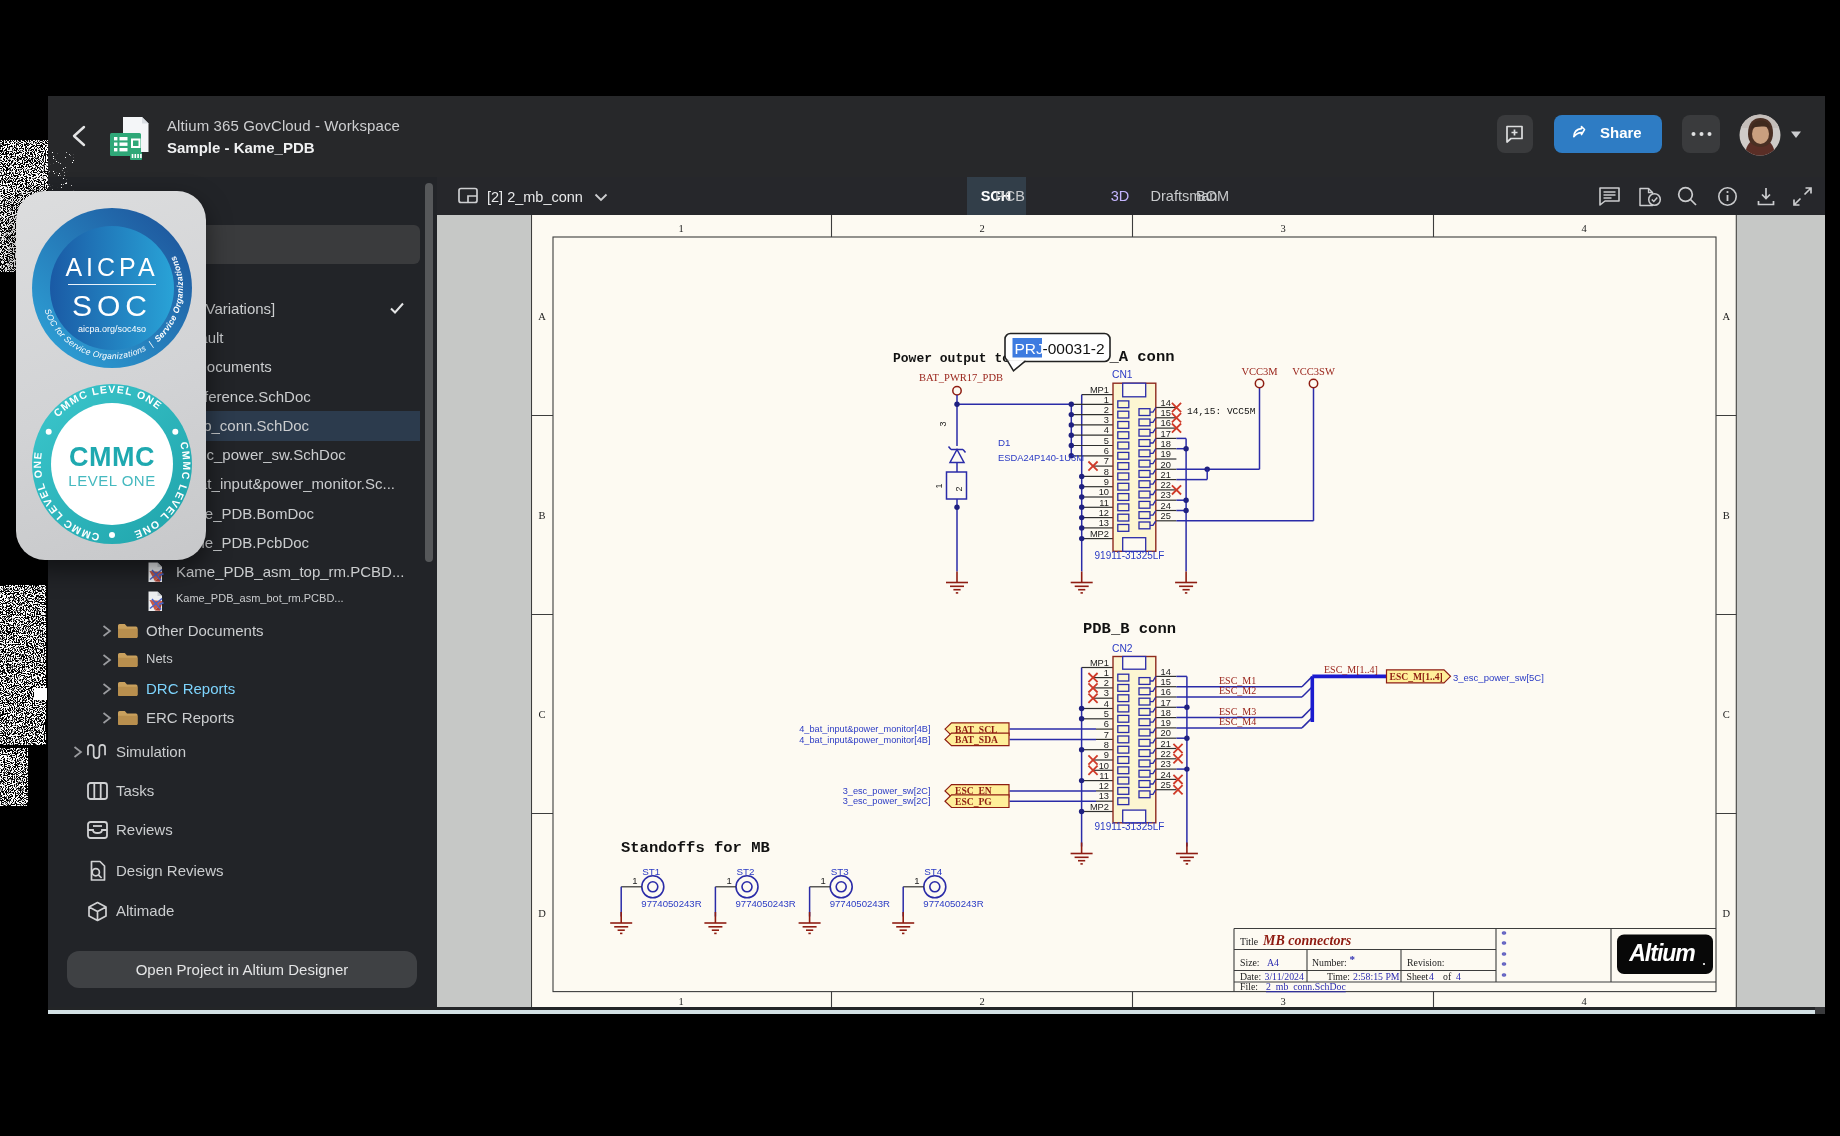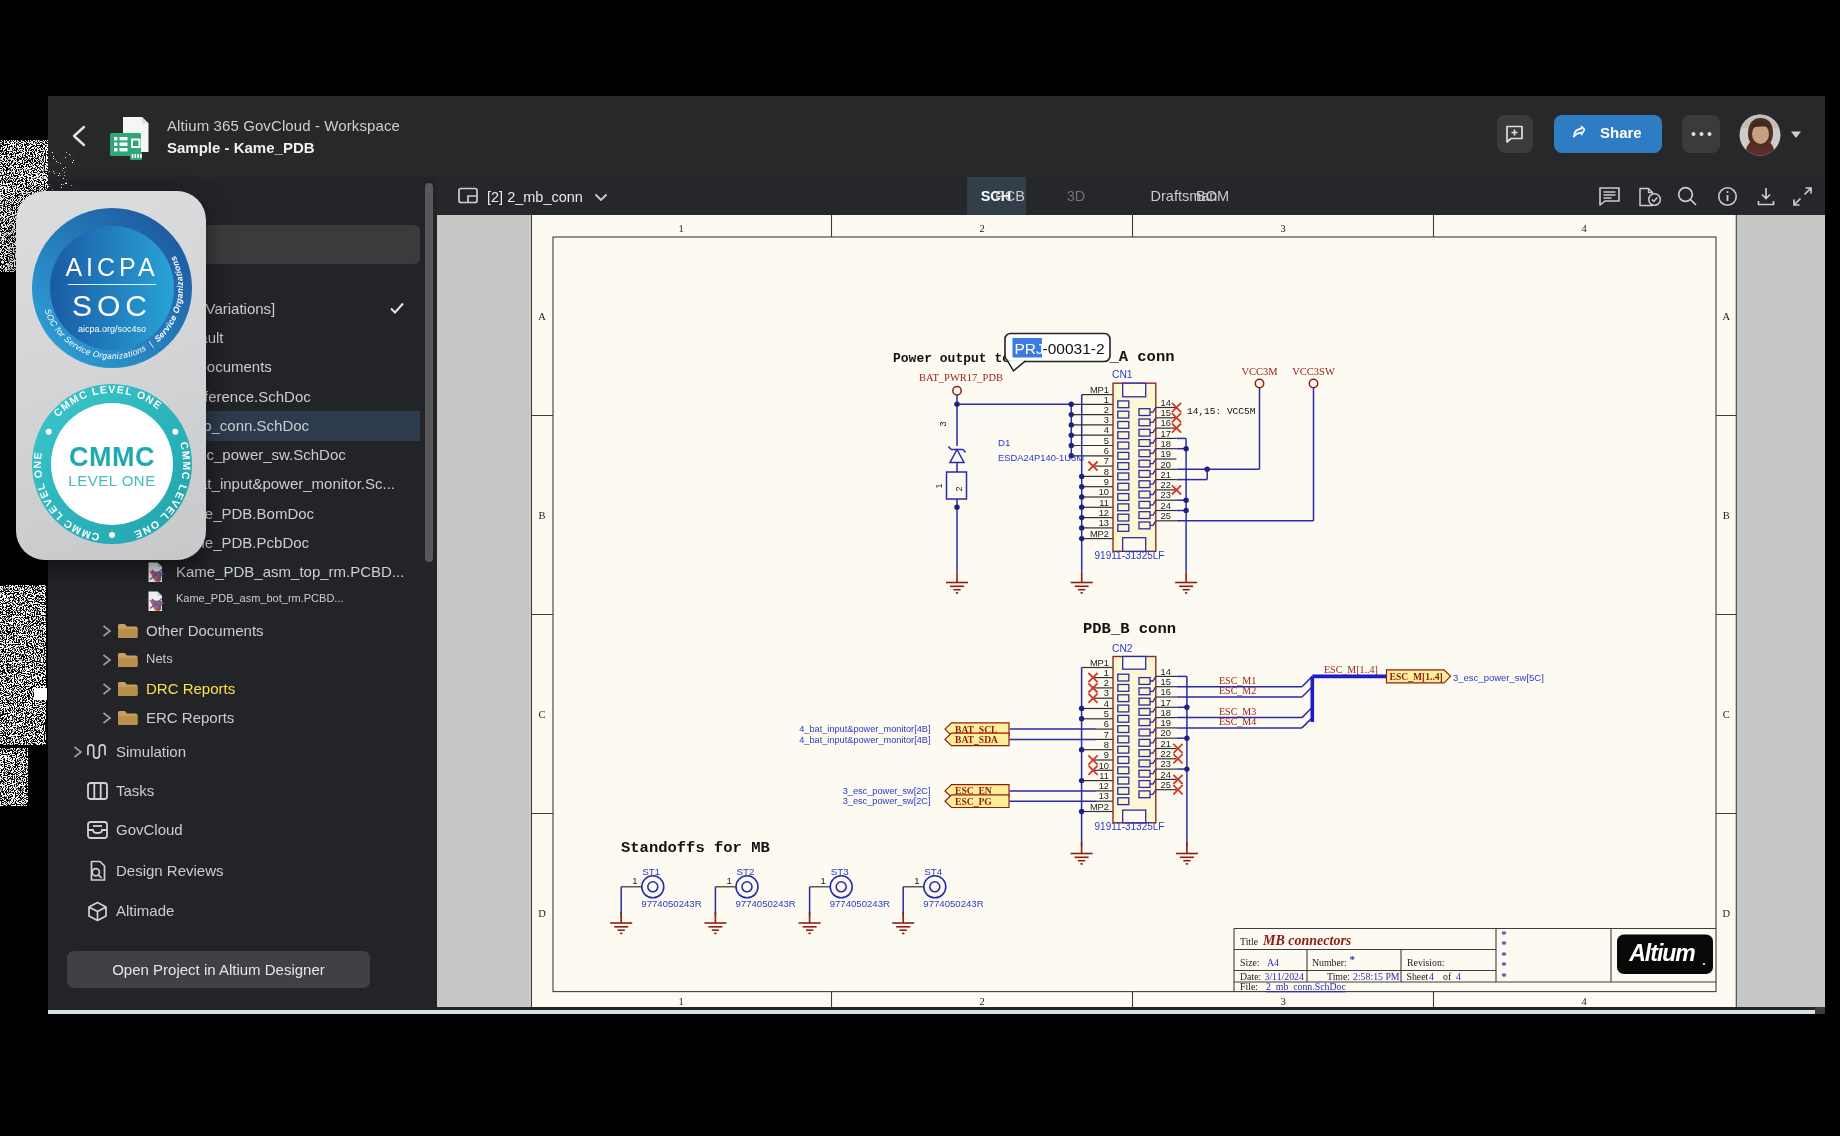--- a/index.html
+++ b/index.html
@@ -112,21 +112,21 @@
       <path d="M1 6.8 h19.5 v7.6 q0 1.6-1.6 1.6 H2.6 q-1.6 0-1.6-1.6 Z" fill="#b98f4e"></path>
     </svg>
     <div class="abs" style="left:98px;top:474px;font-size:13px;color:#cbcdcf;white-space:nowrap">Nets</div>
     <svg class="abs" style="left:53px;top:477px" width="12" height="12">
       <path d="M2.5 1 L9 6 L2.5 11" fill="none" stroke="#9b9ca0" stroke-width="1.7"></path>
     </svg>
     <svg class="abs" style="left:69px;top:474px" width="22" height="18">
       <path d="M1 3.5 q0-1.6 1.6-1.6 h5.2 l2.2 2.6 h8.9 q1.6 0 1.6 1.6 v8.3 q0 1.6-1.6 1.6 H2.6 q-1.6 0-1.6-1.6 Z" fill="#c9a05d"></path>
       <path d="M1 6.8 h19.5 v7.6 q0 1.6-1.6 1.6 H2.6 q-1.6 0-1.6-1.6 Z" fill="#b98f4e"></path>
     </svg>
-    <div class="abs" style="left:98px;top:503px;font-size:15px;color:#fde047;white-space:nowrap">DRC Reports</div>
+    <div class="abs" style="left:98px;top:503px;font-size:15px;color:#7dd3fc;white-space:nowrap">DRC Reports</div>
     <svg class="abs" style="left:53px;top:506px" width="12" height="12">
       <path d="M2.5 1 L9 6 L2.5 11" fill="none" stroke="#9b9ca0" stroke-width="1.7"></path>
     </svg>
     <svg class="abs" style="left:69px;top:503px" width="22" height="18">
       <path d="M1 3.5 q0-1.6 1.6-1.6 h5.2 l2.2 2.6 h8.9 q1.6 0 1.6 1.6 v8.3 q0 1.6-1.6 1.6 H2.6 q-1.6 0-1.6-1.6 Z" fill="#c9a05d"></path>
       <path d="M1 6.8 h19.5 v7.6 q0 1.6-1.6 1.6 H2.6 q-1.6 0-1.6-1.6 Z" fill="#b98f4e"></path>
     </svg>
     <div class="abs" style="left:98px;top:532px;font-size:15px;color:#cbcdcf;white-space:nowrap">ERC Reports</div>
     <svg class="abs" style="left:53px;top:535px" width="12" height="12">
       <path d="M2.5 1 L9 6 L2.5 11" fill="none" stroke="#9b9ca0" stroke-width="1.7"></path>
@@ -140,52 +140,52 @@
       <path d="M2.5 1 L9 6 L2.5 11" fill="none" stroke="#9b9ca0" stroke-width="1.7"></path>
     </svg>
     <svg class="abs" style="left:39px;top:566px" width="22" height="18">
       <path d="M1 13 V5 q0-3 3-3 q3 0 3 3 v8 q0 3 3 3 l0 0 q3 0 3-3 V5 q0-3 3-3 q3 0 3 3 v8" fill="none" stroke="#d0d1d3" stroke-width="1.8" transform="translate(0,0) scale(0.95)"></path>
     </svg>
     <div class="abs" style="left:68px;top:605px;font-size:15px;color:#cbcdcf;white-space:nowrap">Tasks</div>
     <svg class="abs" style="left:39px;top:605px" width="22" height="18">
       <rect x="1" y="1" width="19" height="16" rx="2.5" fill="none" stroke="#d0d1d3" stroke-width="1.8"></rect>
       <path d="M7.3 1 V17 M13.7 1 V17" stroke="#d0d1d3" stroke-width="1.8"></path>
     </svg>
-    <div class="abs" style="left:68px;top:644px;font-size:15px;color:#cbcdcf;white-space:nowrap">GovCloud</div>
+    <div class="abs" style="left:68px;top:644px;font-size:15px;color:#cbcdcf;white-space:nowrap">Reviews</div>
     <svg class="abs" style="left:39px;top:644px" width="22" height="18">
       <rect x="1" y="1" width="19" height="16" rx="2.5" fill="none" stroke="#d0d1d3" stroke-width="1.8"></rect>
       <path d="M1 9 h5 q0 3 4.5 3 q4.5 0 4.5-3 h5" fill="none" stroke="#d0d1d3" stroke-width="1.8"></path>
       <path d="M6 5 h9" stroke="#d0d1d3" stroke-width="1.8"></path>
     </svg>
     <div class="abs" style="left:68px;top:685px;font-size:15px;color:#cbcdcf;white-space:nowrap">Design Reviews</div>
     <svg class="abs" style="left:40px;top:683px" width="21" height="22">
       <path d="M3.5 1.5 h8.5 l4.5 4.5 V20 H3.5 Z" fill="none" stroke="#d0d1d3" stroke-width="1.7" stroke-linejoin="round"></path>
       <circle cx="7.8" cy="12.2" r="3.6" fill="none" stroke="#d0d1d3" stroke-width="1.7"></circle>
       <path d="M10.4 14.8 L13.6 18" stroke="#d0d1d3" stroke-width="1.7"></path>
     </svg>
     <div class="abs" style="left:68px;top:725px;font-size:15px;color:#cbcdcf;white-space:nowrap">Altimade</div>
     <svg class="abs" style="left:39px;top:724px" width="21" height="21">
       <path d="M10.5 1.5 L19 6 V15 L10.5 19.5 L2 15 V6 Z M2 6 L10.5 10.5 L19 6 M10.5 10.5 V19.5" fill="none" stroke="#d0d1d3" stroke-width="1.7" stroke-linejoin="round"></path>
     </svg>
-    <div class="abs" style="left:19px;top:774px;width:303px;height:37px;background:#3f4144;border-radius:7px;color:#e4e5e6;font-size:15px;text-align:center;line-height:37px">Open Project in Altium Designer</div>
+    <div class="abs" style="left:19px;top:774px;width:350px;height:37px;background:#3f4144;border-radius:12px;color:#e4e5e6;font-size:15px;text-align:center;line-height:37px">Open Project in Altium Designer</div>
     <div class="abs" style="left:377px;top:6px;width:8px;height:379px;background:#56585a;border-radius:4px"></div>
   </div>
 <div class="abs" style="left:437px;top:177px;width:1388px;height:38px;background:#26272b"></div>
 <svg class="abs" style="left:458px;top:187px" width="21" height="18">
     <rect x="1" y="1.5" width="18" height="14" rx="2" fill="none" stroke="#cdced0" stroke-width="1.7"></rect>
     <path d="M10 15 V9 H19" fill="none" stroke="#cdced0" stroke-width="1.7"></path>
   </svg>
 <div class="abs" style="left:487px;top:189px;font-size:14.5px;color:#e8e9ea">[2] 2_mb_conn</div>
 <svg class="abs" style="left:594px;top:193px" width="14" height="9">
     <path d="M1.5 1.5 L7 7 L12.5 1.5" fill="none" stroke="#cdced0" stroke-width="1.8"></path>
   </svg>
 <div class="abs" style="left:967px;top:177px;width:59px;height:38px;background:#323e49"></div>
 <div class="abs" style="left:936px;top:188px;width:120px;text-align:center;font-size:14.5px;font-weight:600;color:#ffffff">SCH</div>
 <div class="abs" style="left:995px;top:188px;width:120px;text-align:left;font-size:14.5px;font-weight:500;color:#c8cacc">PCB</div>
-<div class="abs" style="left:1016px;top:188px;width:120px;text-align:center;font-size:14.5px;font-weight:500;color:#737373">3D</div>
+<div class="abs" style="left:1060px;top:188px;width:120px;text-align:center;font-size:14.5px;font-weight:500;color:#c4b5fd">3D</div>
 <div class="abs" style="left:1124px;top:188px;width:120px;text-align:center;font-size:14.5px;font-weight:400;color:#c8cacc">Draftsman</div>
 <div class="abs" style="left:1196px;top:188px;width:120px;text-align:left;font-size:14.5px;font-weight:500;color:#c8cacc">BOM</div>
 <svg class="abs" style="left:1598px;top:186px" width="24" height="21">
 <path d="M2 2 h19 v13 h-14 l-5 4 Z" fill="none" stroke="#cbccce" stroke-width="1.6" stroke-linejoin="round"></path>
 <path d="M5.5 6 h12 M5.5 9 h12 M5.5 12 h8" stroke="#cbccce" stroke-width="1.4"></path>
 </svg>
 <svg class="abs" style="left:1637px;top:184px" width="26" height="25">
 <path d="M3 4.5 h8.5 l4 4 V21.5 H3 Z" fill="none" stroke="#cbccce" stroke-width="1.5" stroke-linejoin="round"></path>
 <path d="M11.5 4.5 v4 h4" fill="none" stroke="#cbccce" stroke-width="1.3"></path>
 <circle cx="17.5" cy="15.5" r="5.8" fill="#26272b" stroke="#cbccce" stroke-width="1.5"></circle>

